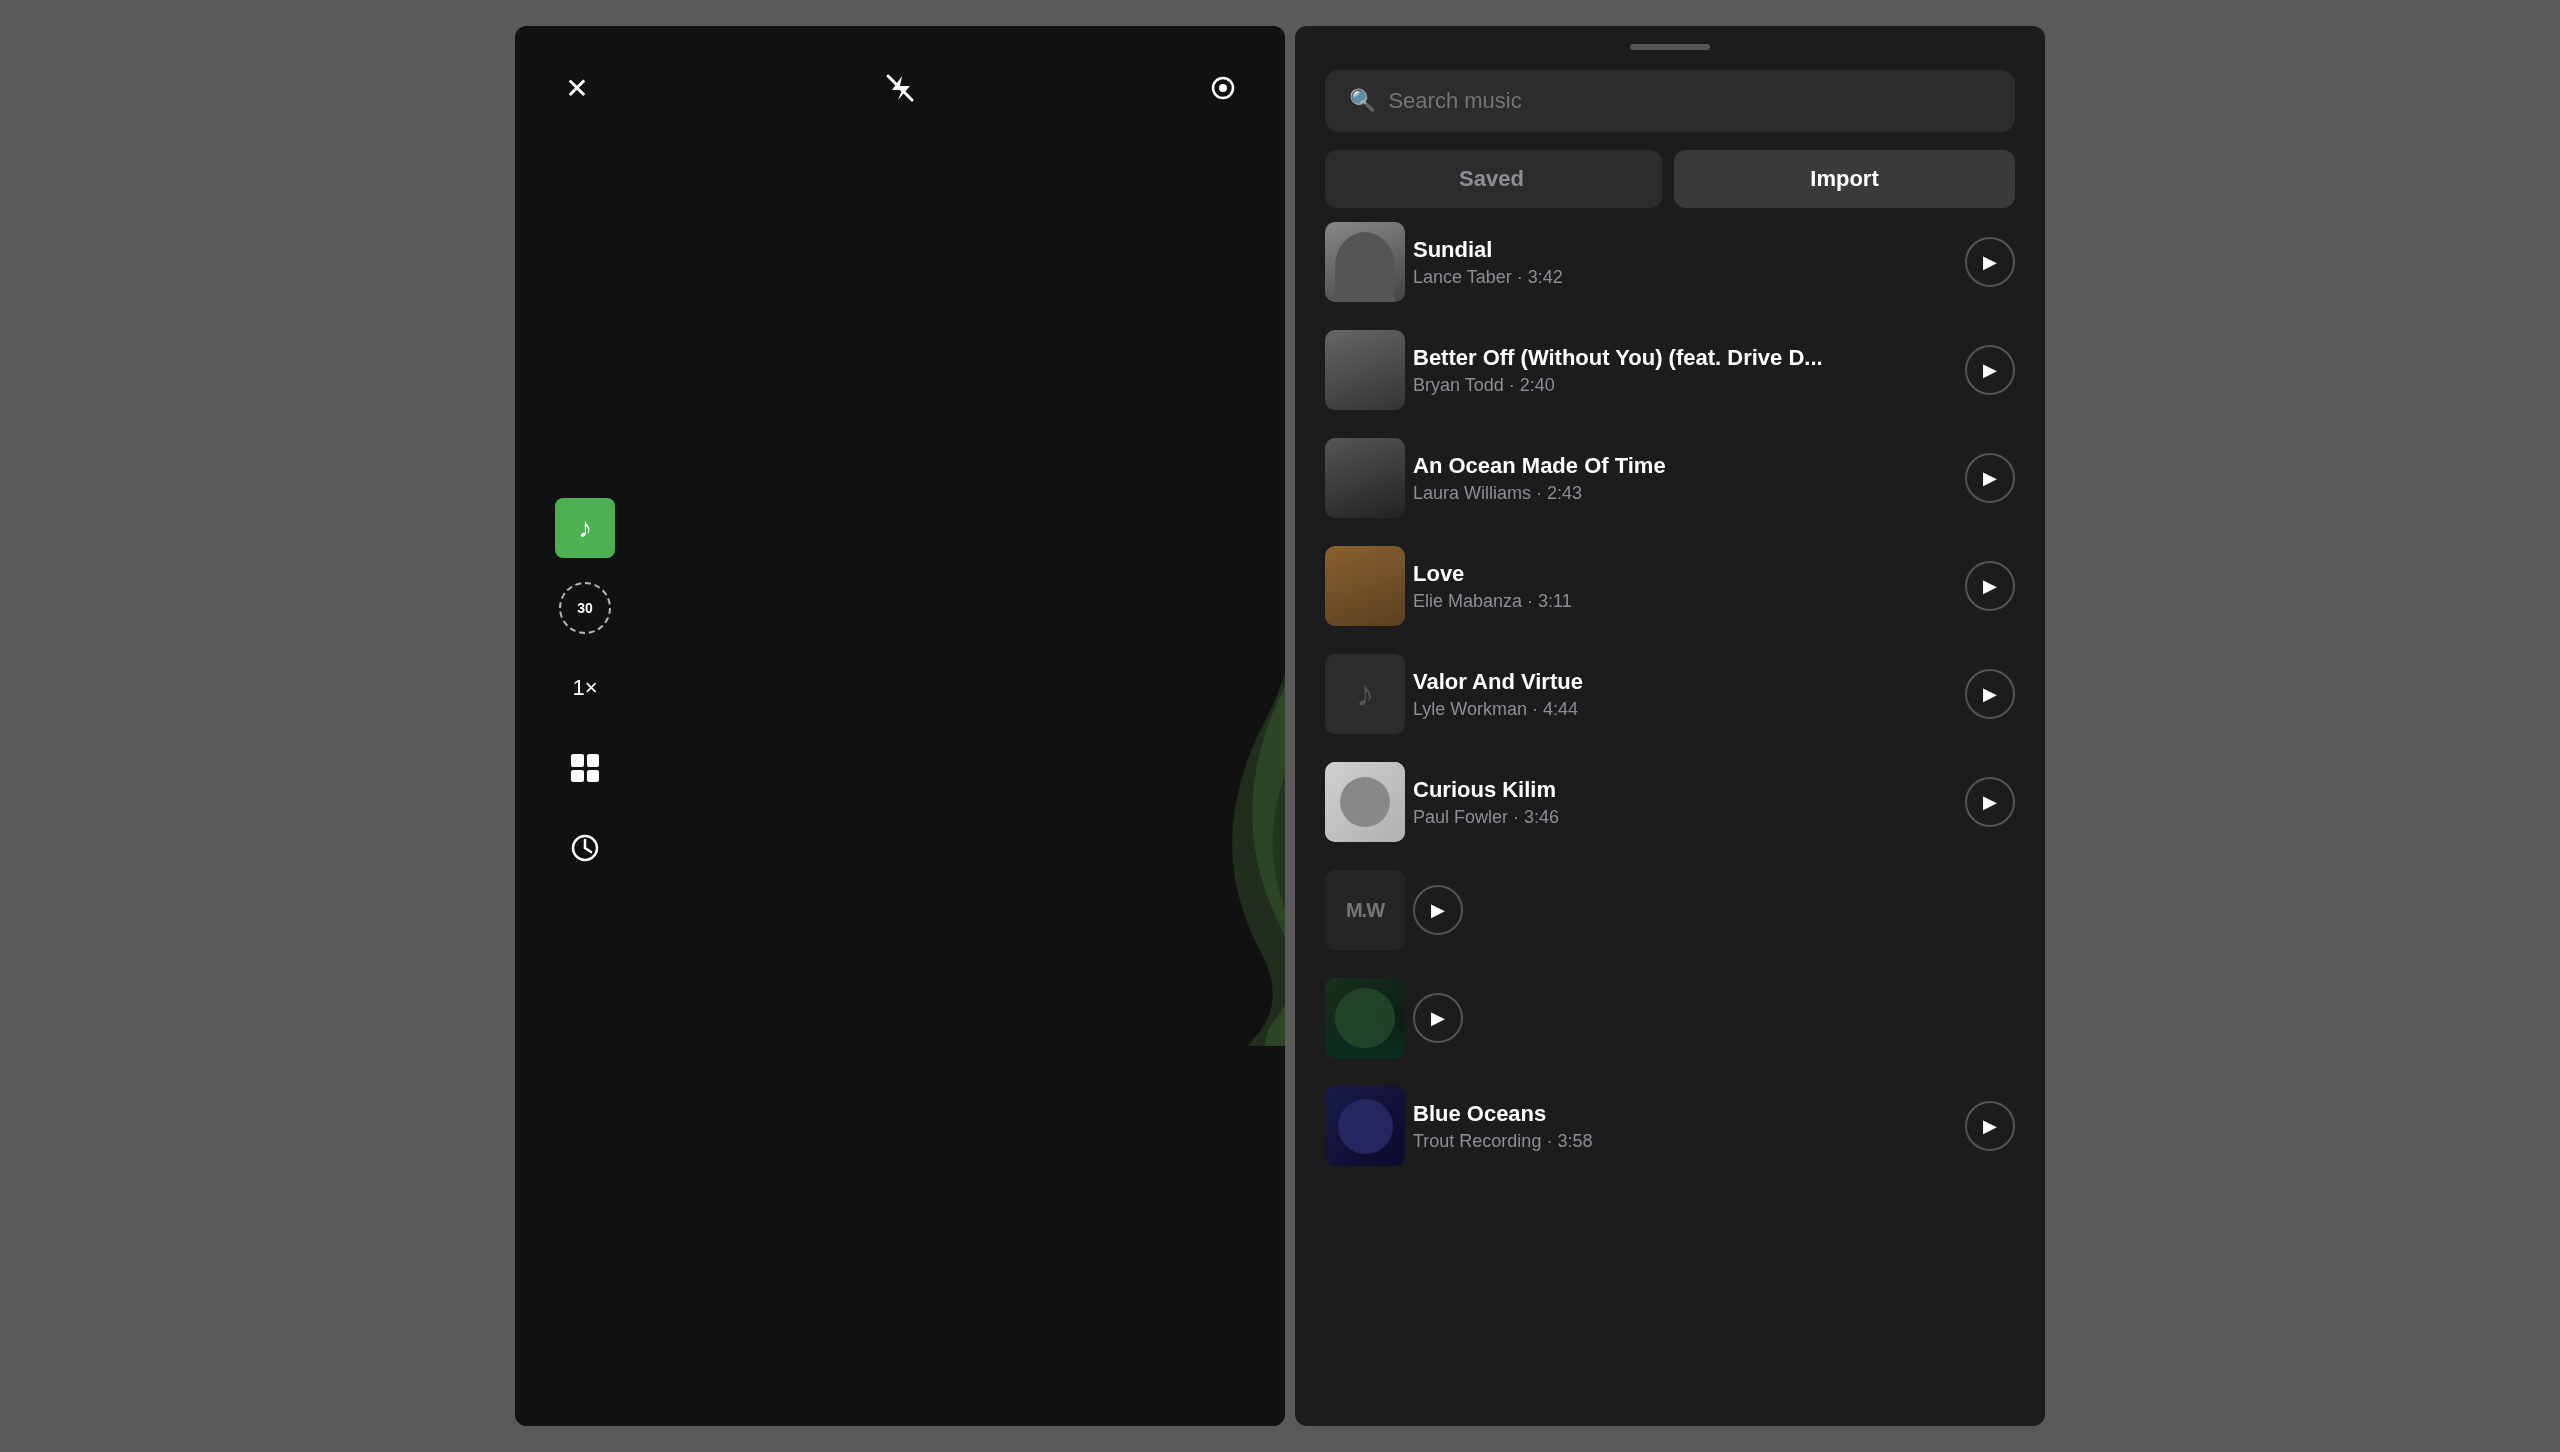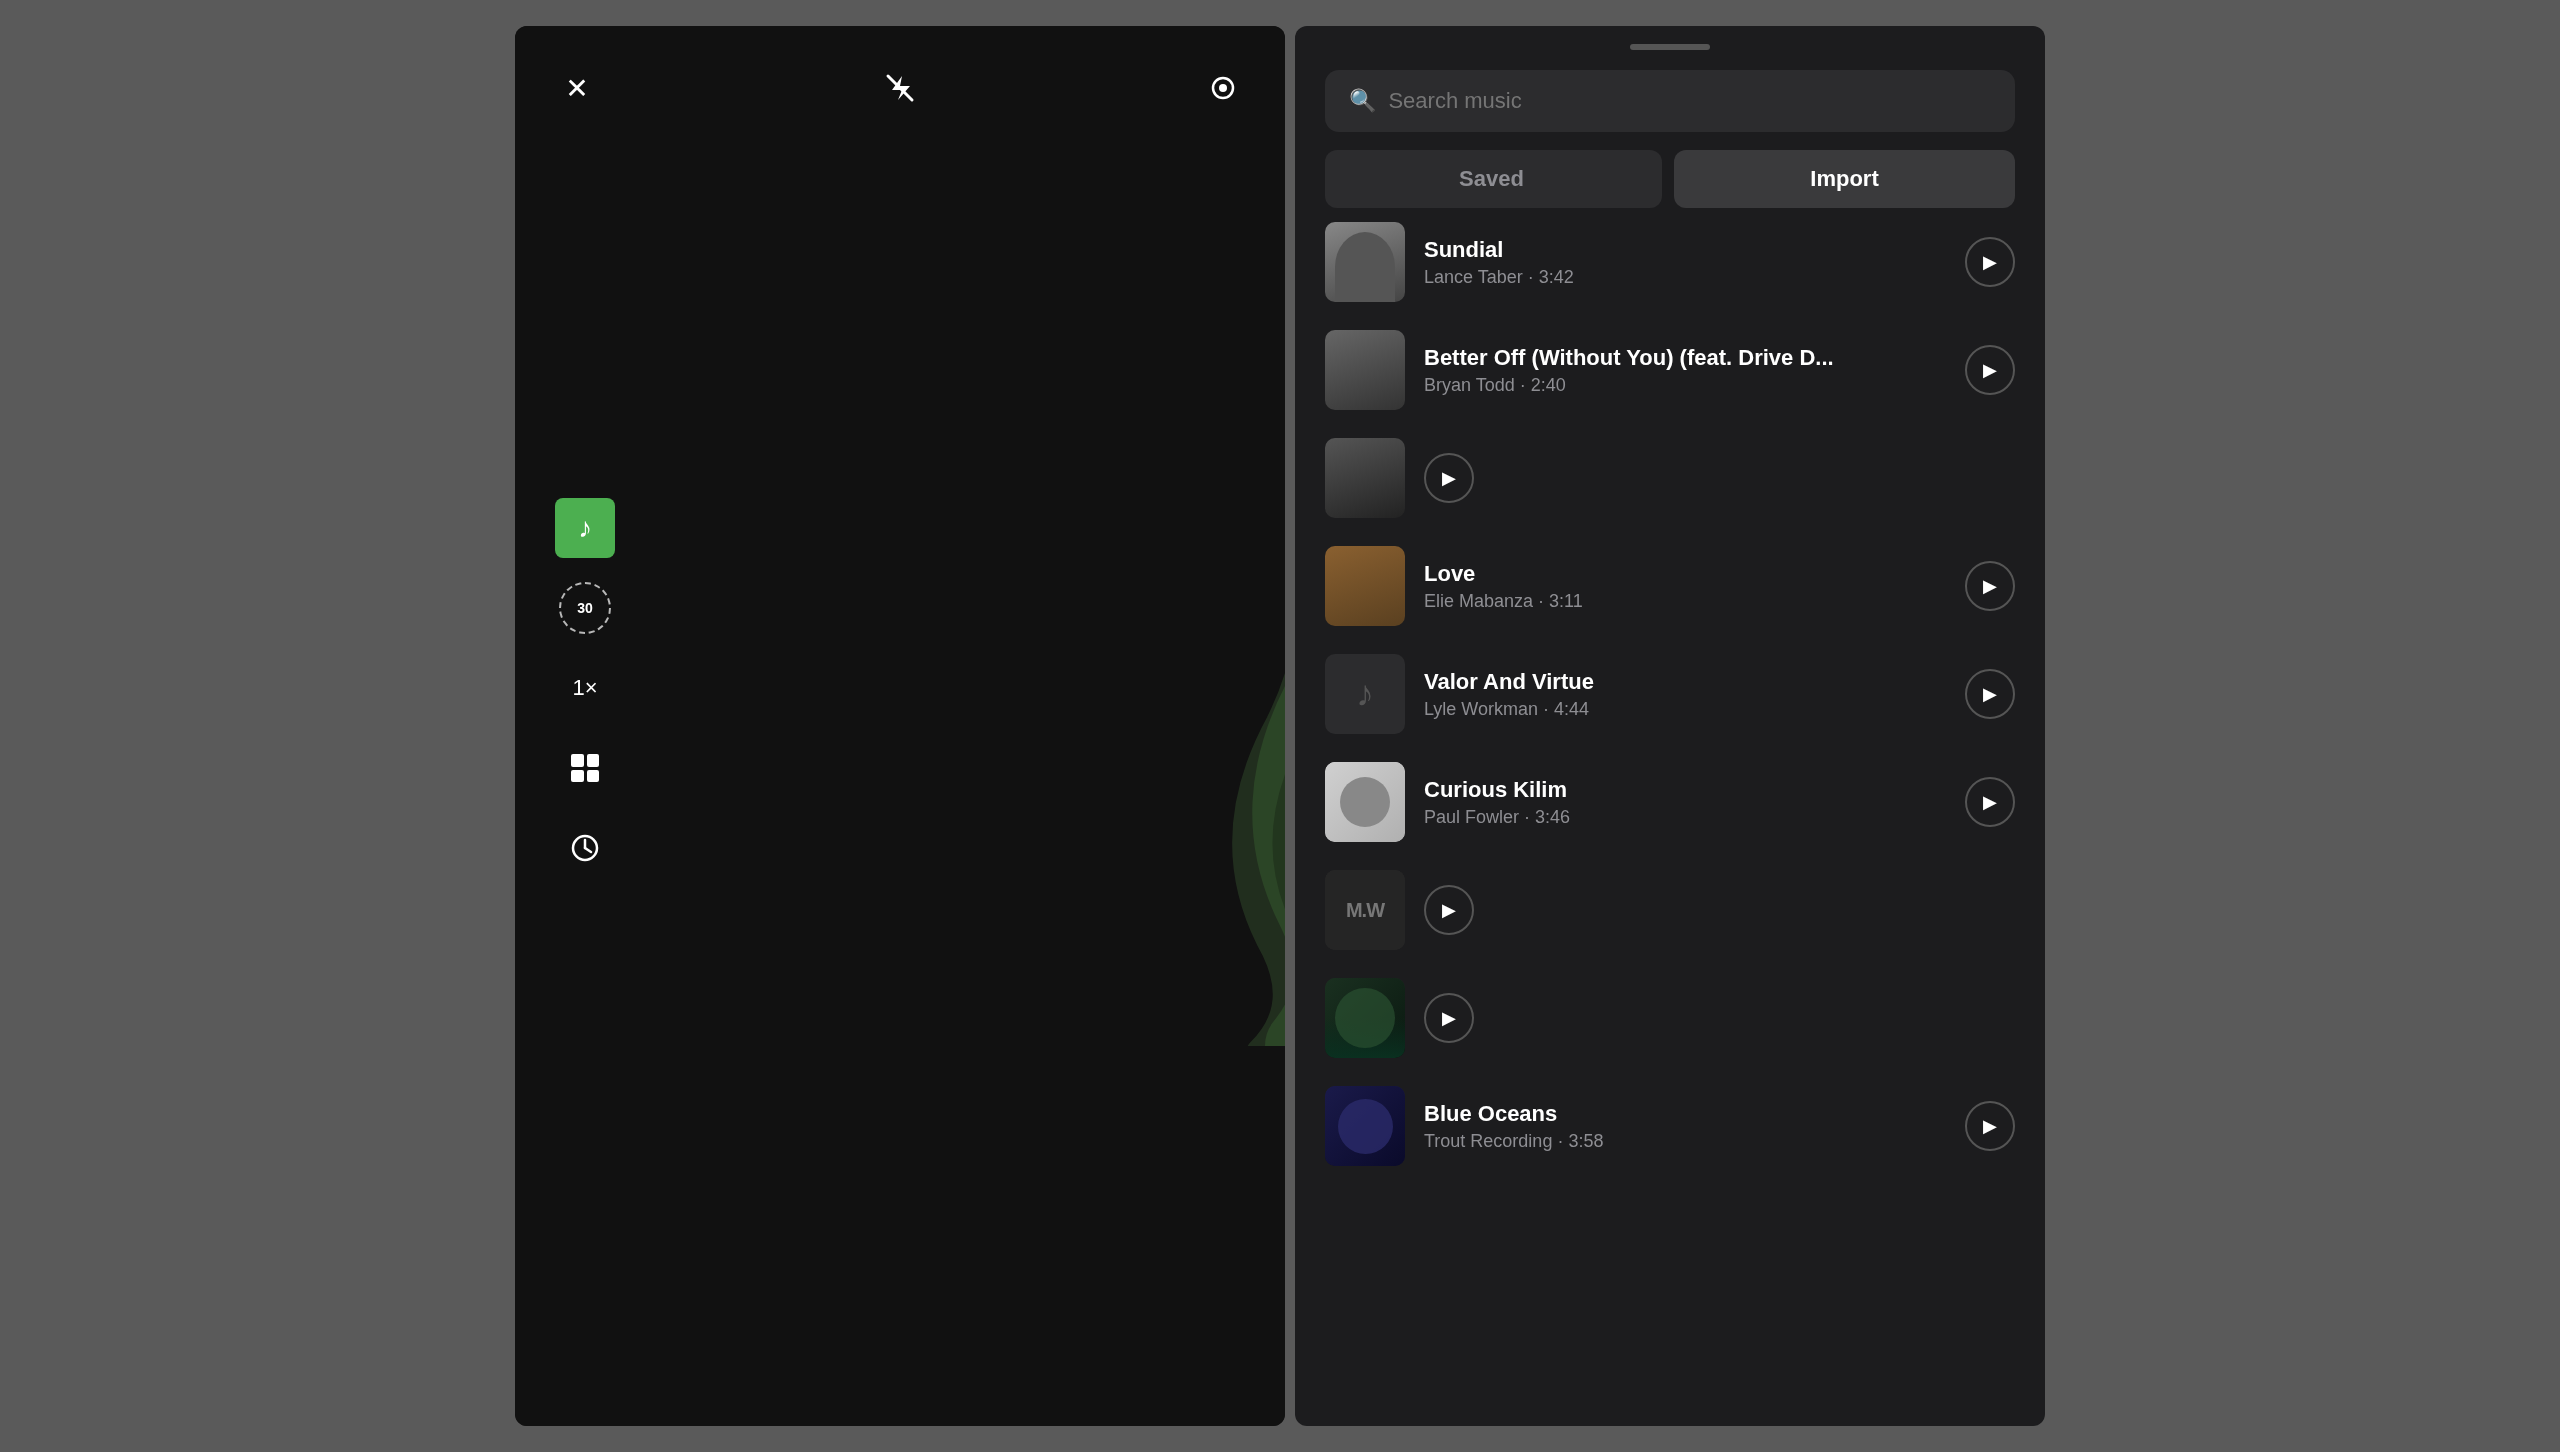--- a/index.html
+++ b/index.html
@@ -396,21 +396,21 @@
       overflow-y: auto;
       padding: 0 0 20px;
     }
 
     .music-list::-webkit-scrollbar { display: none; }
 
     .music-item {
       display: flex;
       align-items: center;
       padding: 14px 30px;
-      gap: 19px;
+      gap: 8px;
       cursor: pointer;
     }
 
     .album-art {
       width: 80px;
       height: 80px;
       border-radius: 10px;
       flex-shrink: 0;
       overflow: hidden;
     }
@@ -607,20 +607,26 @@
           <div class="music-title">Better Off (Without You) (feat. Drive D...</div>
           <div class="music-meta">
             <span>Bryan Todd</span> · <span>2:40</span>
           </div>
         </div>
         <button class="play-btn">▶</button>
       </div>
 
       <div class="music-item">
         <div class="album-art art-person-3"></div>
+        <div class="music-info">
+          <div class="music-title">An Ocean Made Of Time</div>
+          <div class="music-meta">
+            <span>Laura Williams</span> · <span>2:43</span>
+          </div>
+        </div>
         <button class="play-btn">▶</button>
       </div>
 
       <div class="music-item">
         <div class="album-art art-person-4"></div>
         <div class="music-info">
           <div class="music-title">Love</div>
           <div class="music-meta">
             <span>Elie Mabanza</span> · <span>3:11</span>
           </div>

